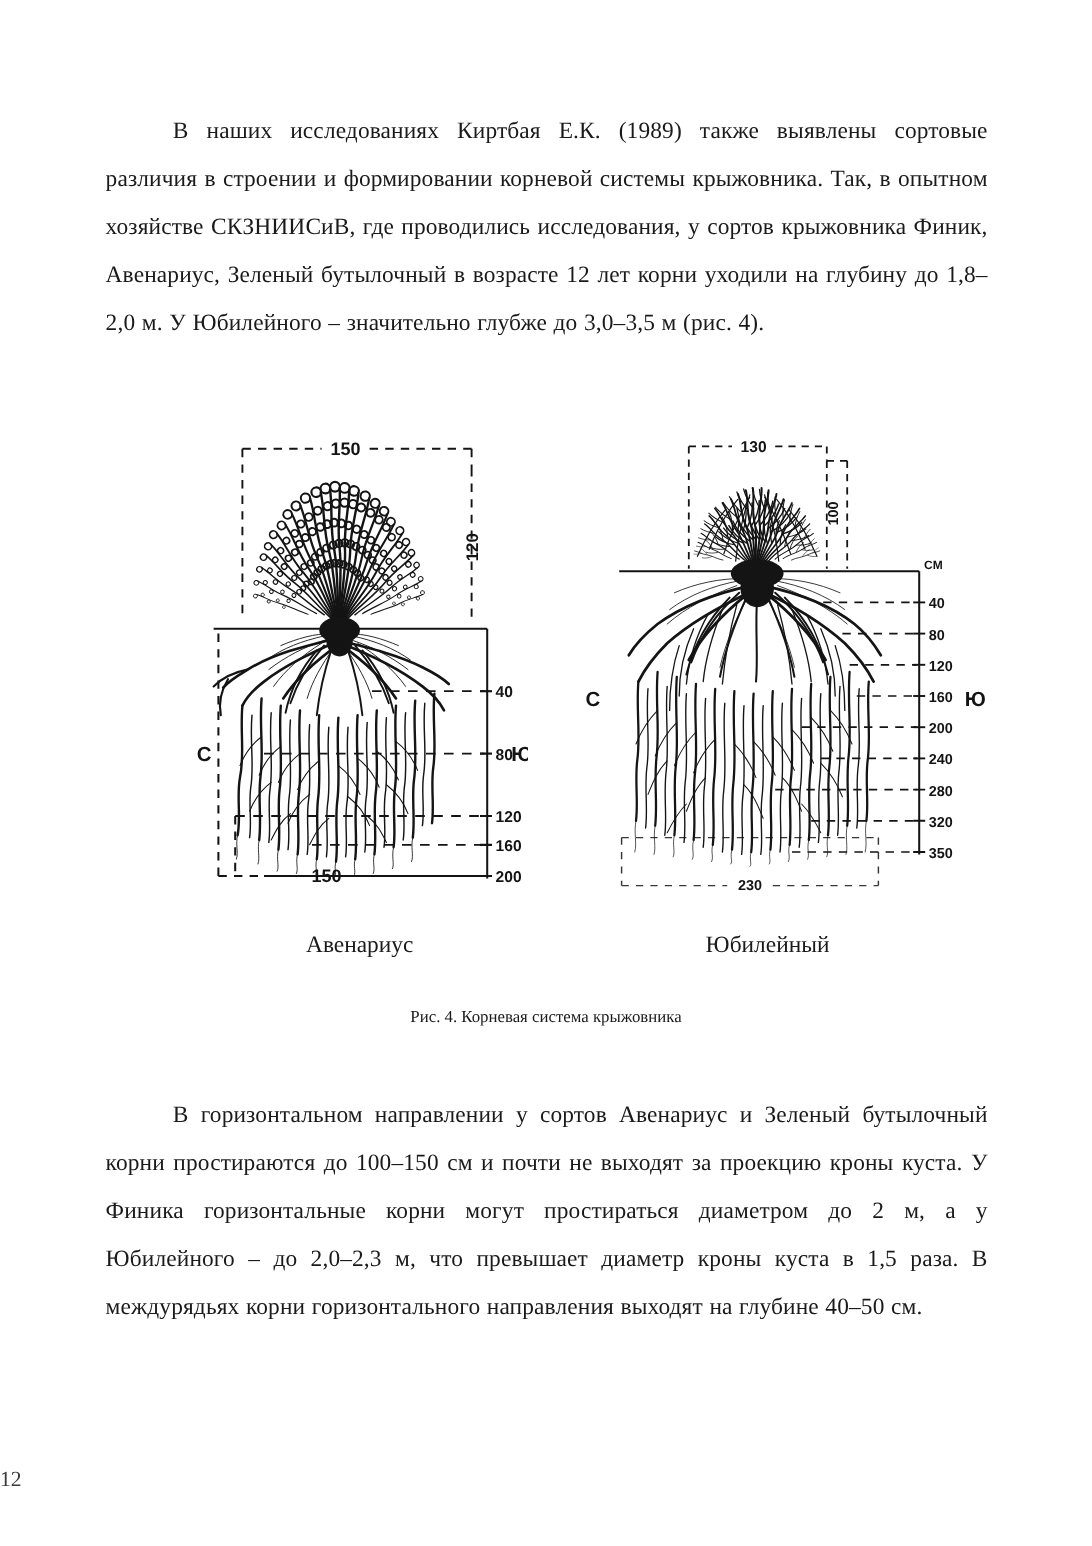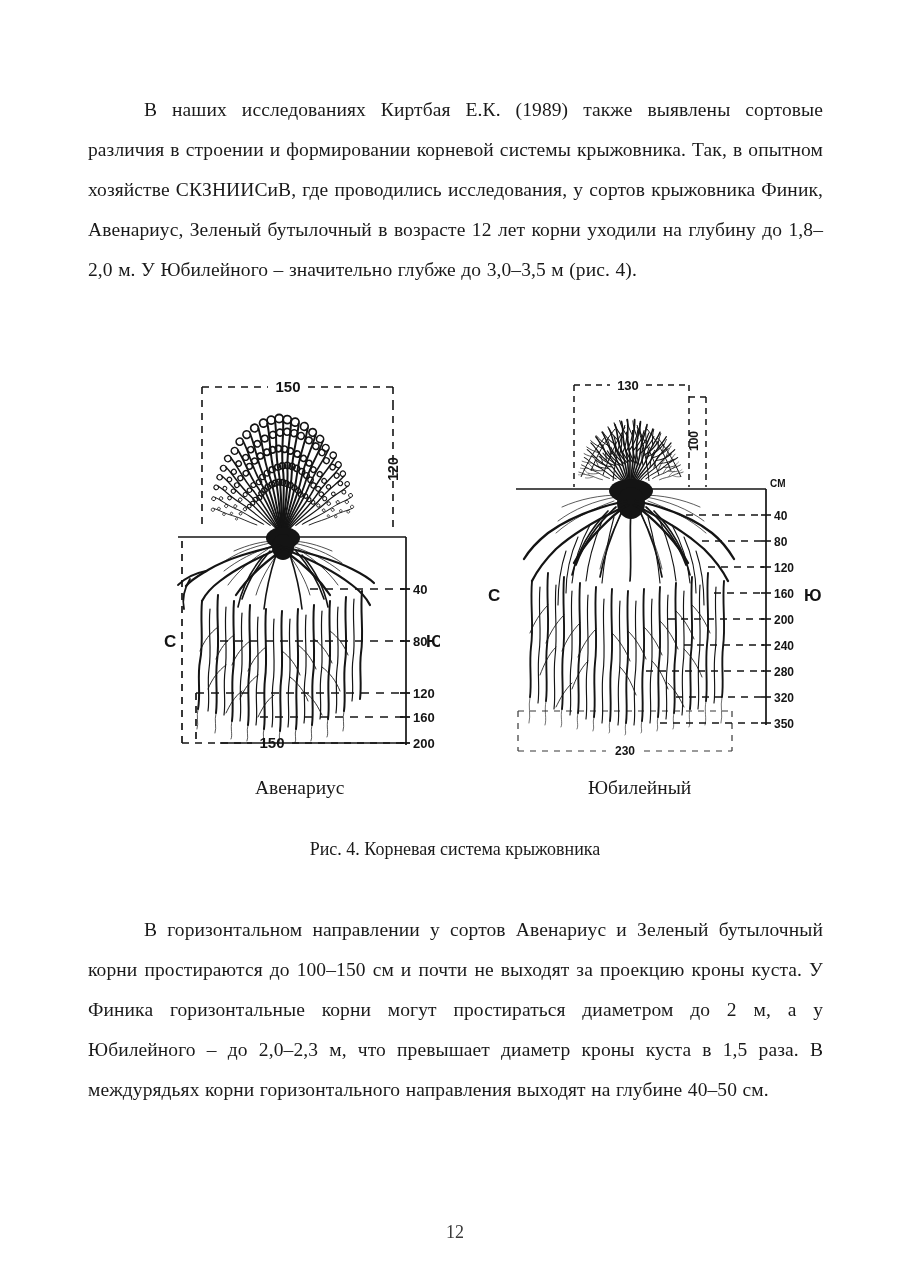--- a/index.html
+++ b/index.html
@@ -43,21 +43,21 @@
     position: absolute;
     left: 0;
     top: 342px;
     width: 910px;
   }
   .figure-row {
     position: relative;
     width: 910px;
     height: 410px;
   }
-  .fig-panel { position: absolute; top: 13px; }
+  .fig-panel { position: absolute; top: 0; }
   #panel-avenarius { left: 160px; width: 280px; height: 410px; }
   #panel-yubileyny { left: 470px; width: 360px; height: 410px; }
 
   .fig-panel svg { display: block; width: 100%; height: 100%; }
 
   .caption-row {
     position: relative;
     width: 910px;
     height: 34px;
     margin-top: 12px;
@@ -70,31 +70,30 @@
   }
   #label-avenarius { left: 255px; }
   #label-yubileyny { left: 588px; }
 
   .fig-caption {
     position: absolute;
     top: 826px;
     left: 0;
     width: 910px;
     text-align: center;
-    font-size: 18px;
+    font-size: 14px;
     line-height: 26px;
   }
 
   
   .page-number {
     position: absolute;
     top: 1212px;
     left: 0;
     width: 910px;
-    text-align: center;
     font-size: 18px;
     color: #3a3a3a;
   }
 
   
   .dim-txt {
     font-family: "Liberation Sans", "DejaVu Sans", sans-serif;
     font-weight: 700;
     fill: #141414;
   }

